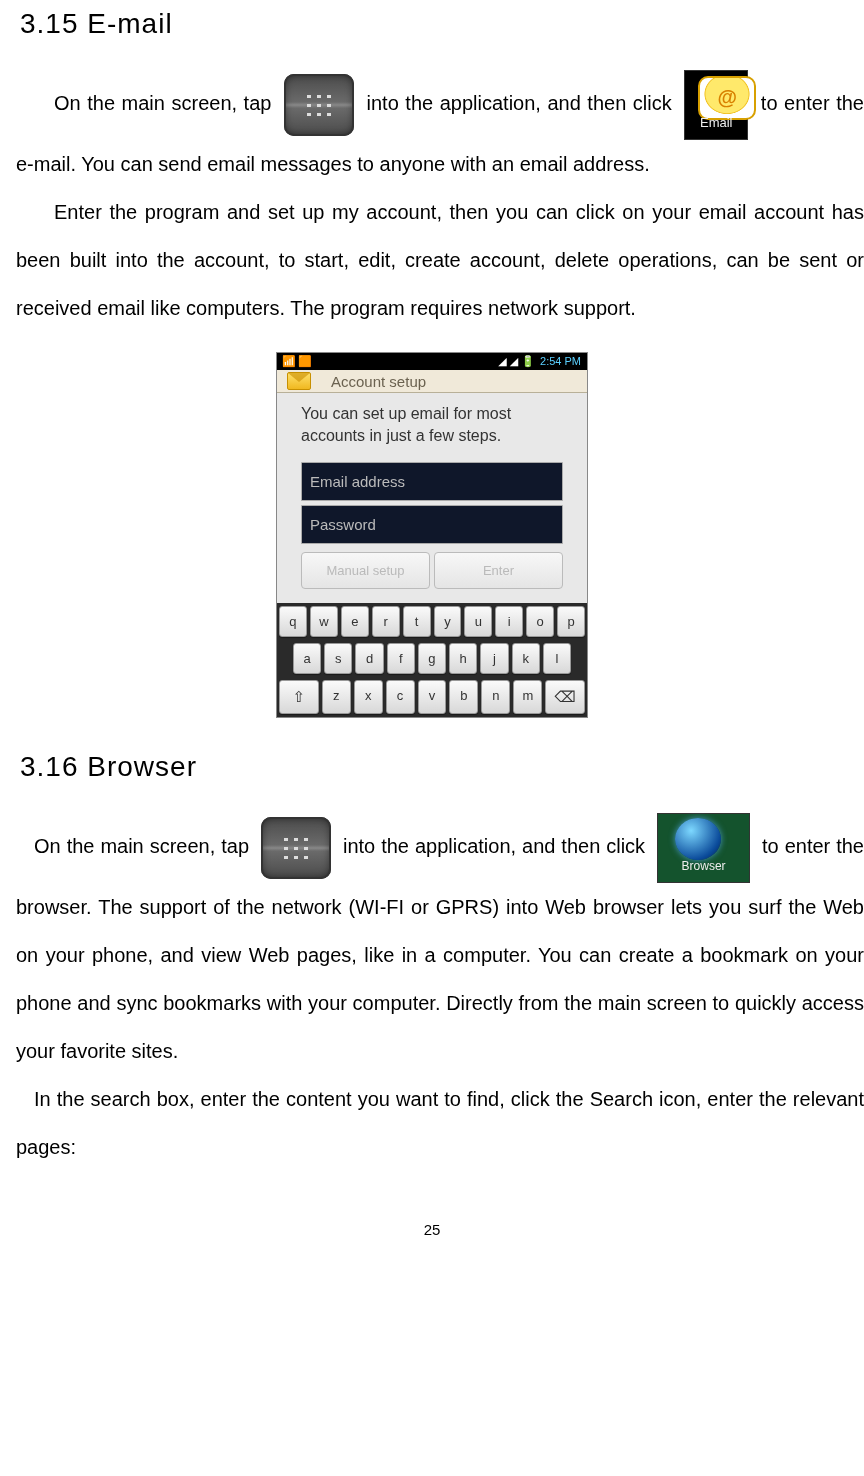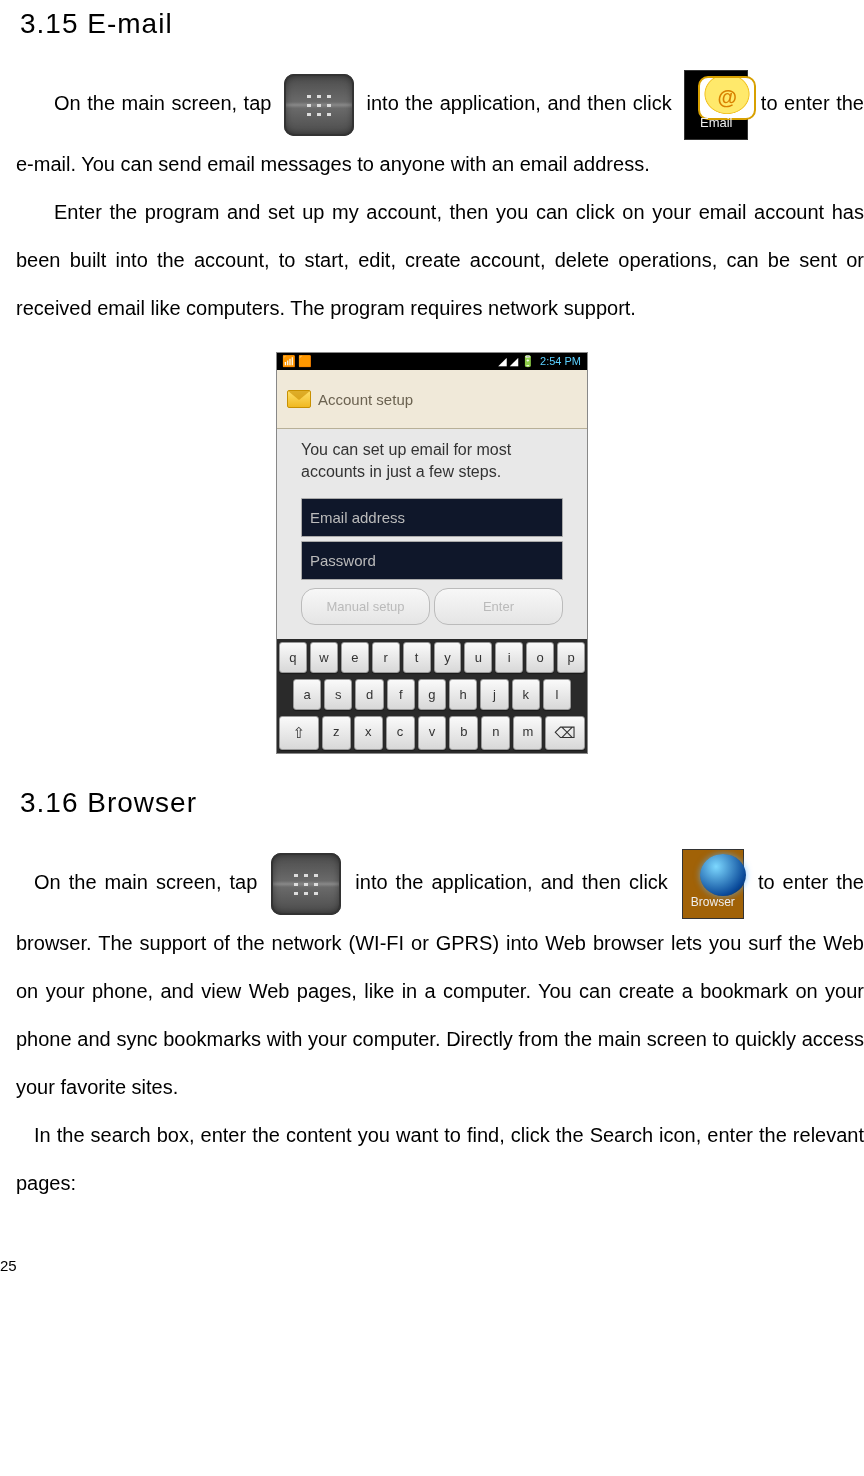--- a/index.html
+++ b/index.html
@@ -8,41 +8,41 @@
 .body-text{font-size:20px;line-height:2.4;text-align:justify;margin:30px 0 0 0;padding:0 0 0 16px}
 .para{margin:0}
 .indent{display:inline-block;width:38px}
 .inline-icon{display:inline-block;vertical-align:middle;margin:0 6px}
 .apps-icon{width:70px;height:62px;border-radius:10px;background:linear-gradient(#4a4a4a,#6a6a6a 45%,#888 50%,#6a6a6a 55%,#4a4a4a);box-shadow:inset 0 0 0 2px #333,inset 0 0 8px rgba(0,0,0,.6);position:relative}
 .apps-icon::after{content:"";position:absolute;left:50%;top:50%;width:30px;height:26px;transform:translate(-50%,-50%);background:radial-gradient(circle,#ddd 2px,transparent 2px) 0 0/10px 9px;border-radius:3px}
 .email-icon{width:64px;height:70px;background:#000;position:relative;box-shadow:inset 0 0 0 1px #333}
 .email-env{position:absolute;left:14px;top:6px;width:54px;height:40px;background:radial-gradient(ellipse at 50% 40%,#ffe96b 55%,#f0c020 58%,transparent 60%),#fff;border-radius:10px;border:2px solid #d8a000}
 .email-env::after{content:"@";position:absolute;left:50%;top:48%;transform:translate(-50%,-50%);font-size:20px;font-weight:bold;color:#d88000}
 .email-label{position:absolute;bottom:2px;left:0;right:0;text-align:center;font-size:13px;color:#eee}
-.browser-icon{width:62px;height:70px;background:#a16207;position:relative;box-shadow:inset 0 0 0 1px #333}
+.browser-icon{width:93px;height:70px;background:#14532d;position:relative;box-shadow:inset 0 0 0 1px #333}
 .globe{position:absolute;left:18px;top:5px;width:46px;height:42px;border-radius:50%;background:radial-gradient(circle at 35% 30%,#7dd8ff,#0a4a9a 70%,#021a3a);box-shadow:0 0 6px rgba(90,180,255,.7)}
 .browser-label{position:absolute;bottom:2px;left:0;right:0;text-align:center;font-size:12px;color:#eee}
 .phone-shot{width:310px;margin:20px auto 0;border:1px solid #888;background:#c9c9c9;font-size:12px}
 .status-bar{background:#000;color:#fff;display:flex;justify-content:space-between;padding:2px 4px;font-size:11px}
 .status-bar span{margin:0 1px}
-.as-header{background:#f0e9d9;display:flex;align-items:center;gap:7px;padding:20px 10px;border-bottom:1px solid #b8b098}
+.as-header{background:#f0e9d9;display:flex;align-items:center;gap:20px;padding:2px 10px;border-bottom:1px solid #b8b098}
 .mail-glyph{width:22px;height:16px;background:linear-gradient(#ffe06a,#f0b820);border:1px solid #c89000;border-radius:2px;position:relative}
 .mail-glyph::after{content:"";position:absolute;left:0;top:0;right:0;height:0;border-left:11px solid transparent;border-right:11px solid transparent;border-top:9px solid rgba(200,140,0,.6)}
 .as-title{color:#6b6250;font-size:15px}
 .as-body{background:#e8e8e8;padding:10px 24px}
 .as-msg{color:#333;font-size:16px;line-height:1.35;padding-bottom:12px}
 .as-input{background:#0f172a;border:1px solid #aaa;color:#bbb;font-size:15px;padding:10px 8px;margin:4px 0;border-radius:1px}
 .as-btns{display:flex;gap:4px;margin:8px 0 4px}
-.as-btn{flex:1;background:linear-gradient(#f7f7f7,#e5e5e5);border:1px solid #bbb;border-radius:14px;text-align:center;padding:10px 0;color:#bababa;font-size:13px}
+.as-btn{flex:1;background:linear-gradient(#f7f7f7,#e5e5e5);border:1px solid #bbb;border-radius:4px;text-align:center;padding:10px 0;color:#bababa;font-size:13px}
 .kb{background:#2a2a2a}
 .kb-row{display:flex;padding:3px 2px;gap:3px}
 .kb-key{flex:1;background:linear-gradient(#fafafa,#d8d8d8);border:1px solid #999;border-radius:3px;text-align:center;padding:7px 0;font-size:13px;color:#333;box-shadow:0 1px 1px rgba(0,0,0,.4)}
 .kb-row.r2{padding-left:16px;padding-right:16px}
 .kb-row.r3 .kb-key:first-child,.kb-row.r3 .kb-key:last-child{flex:1.4;font-size:15px}
-.page-num{font-size:15px;color:#000;margin-top:50px}
+.page-num{text-align:center;font-size:15px;color:#000;margin-top:50px}
 </style>
 </head>
 <body>
 <div class="page">
 
 <h2 class="h-sec">3.15 E-mail</h2>
 
 <div class="body-text">
 <p class="para">
 <span class="indent"></span><span>On the main screen, tap </span>

